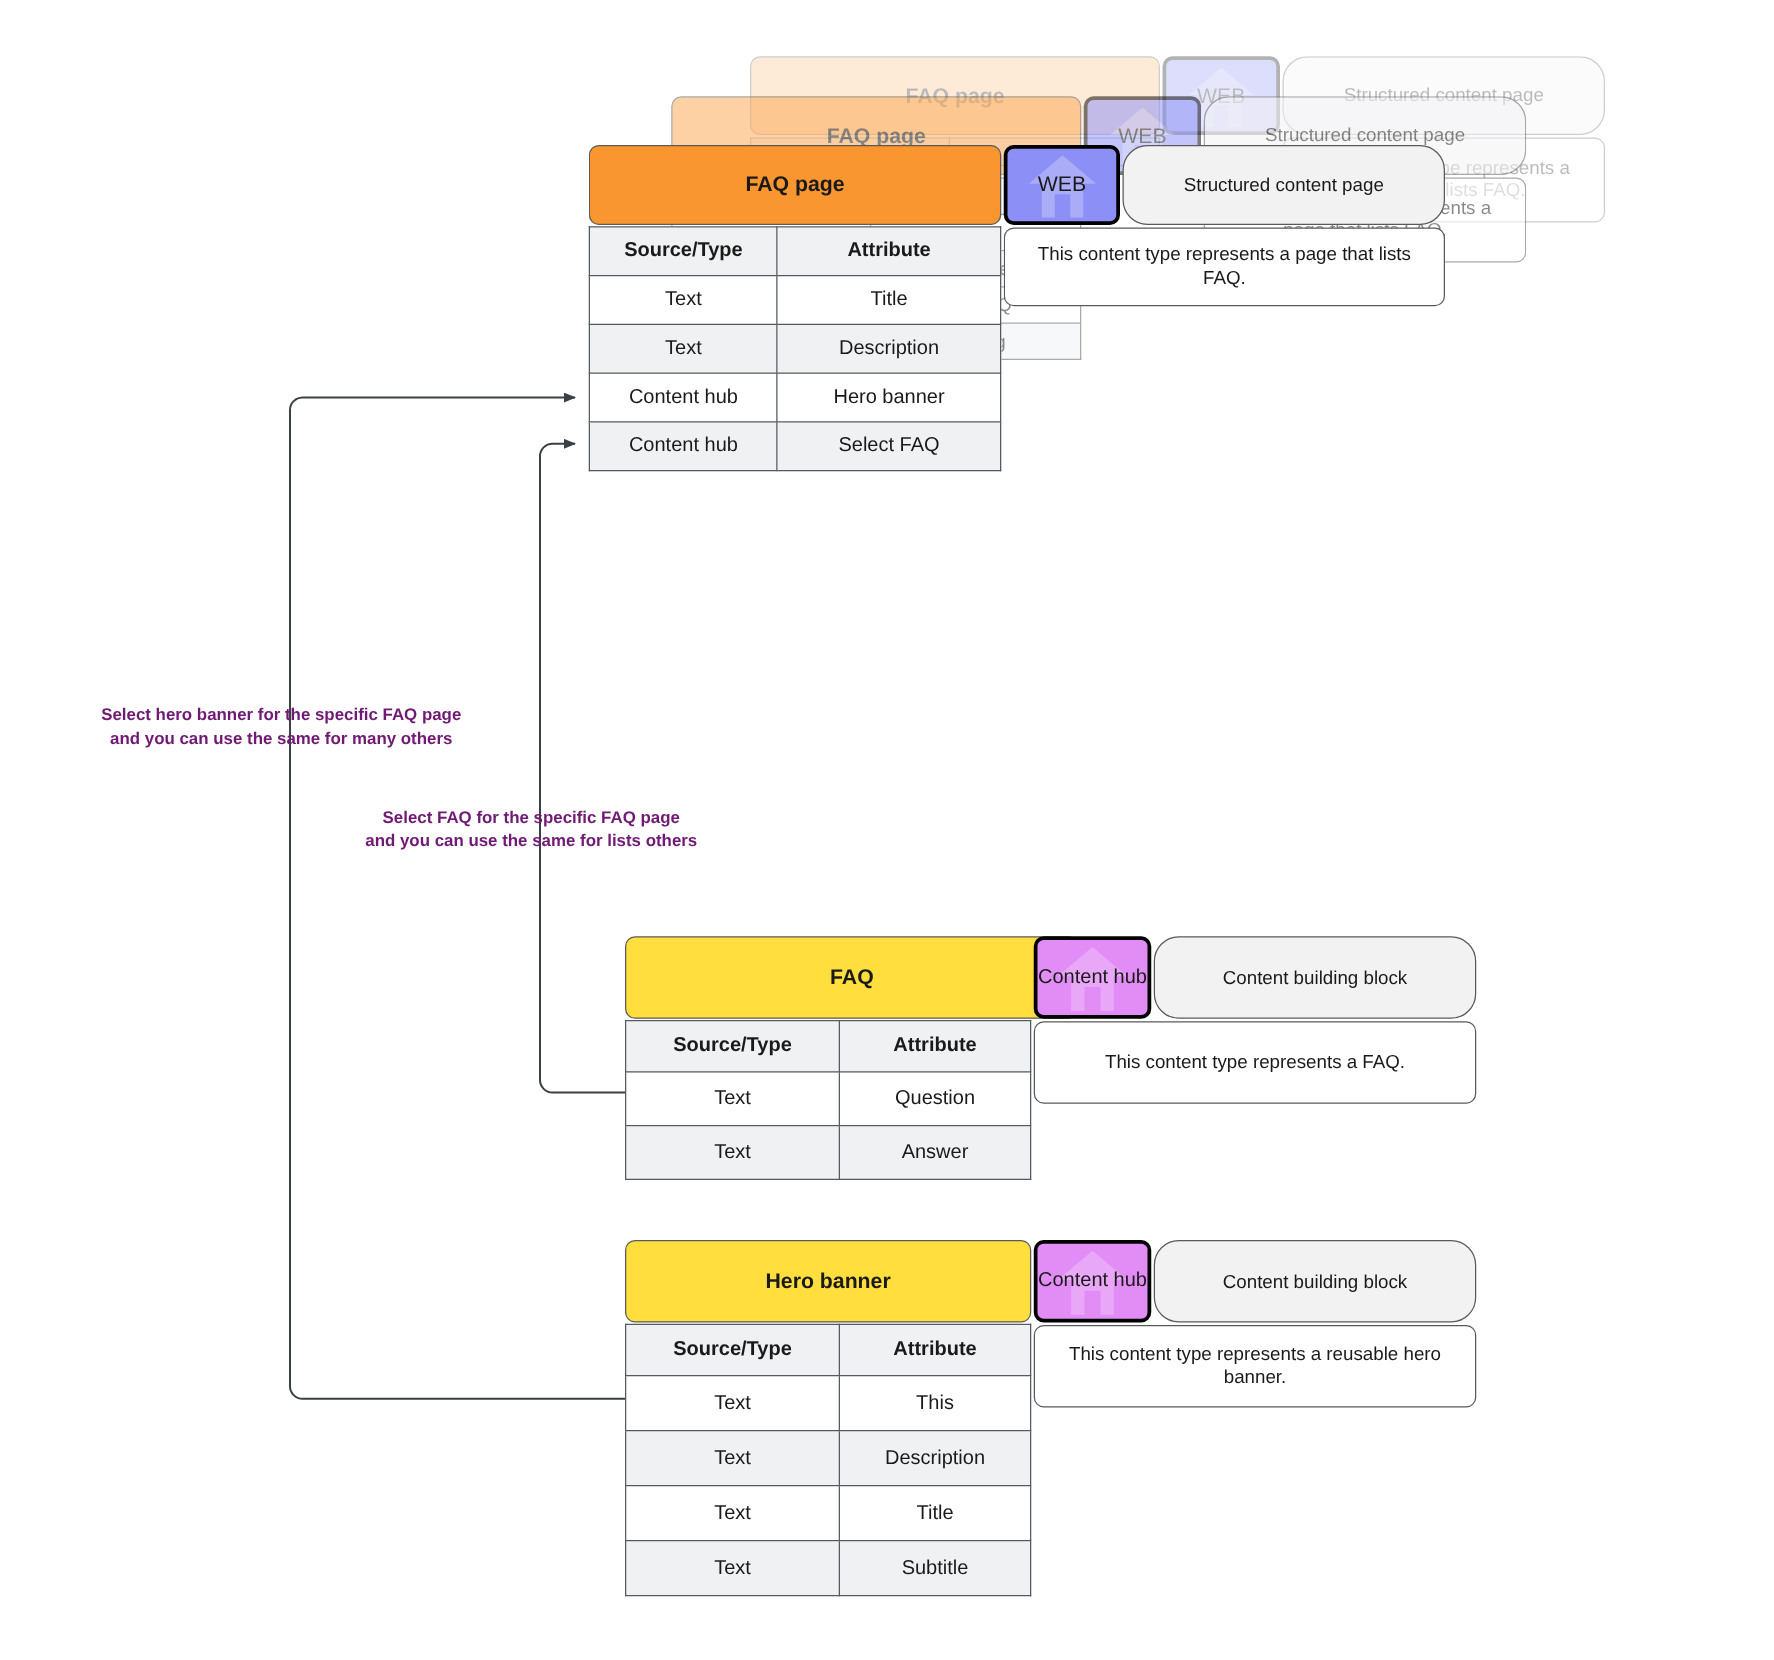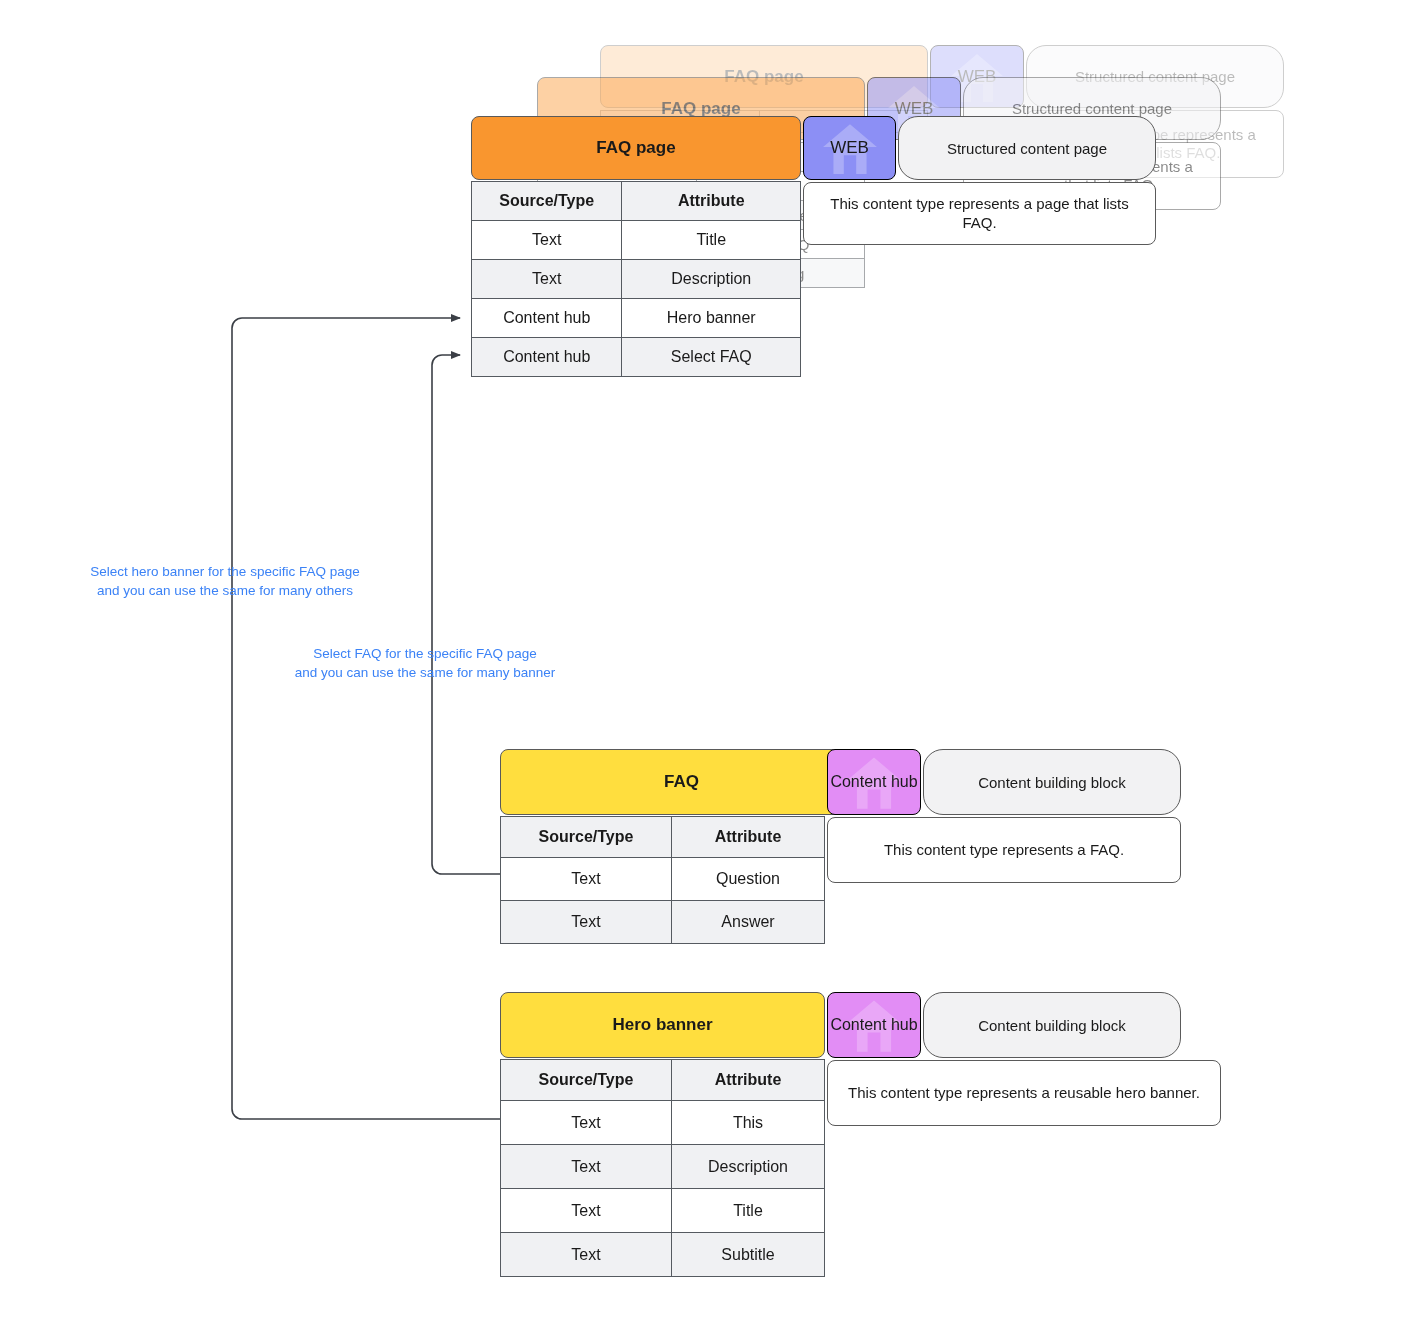--- a/index.html
+++ b/index.html
@@ -19,21 +19,21 @@
     box-sizing:border-box;
     border:1px solid #5a5a5a;
     border-radius:8px;
     display:flex;align-items:center;justify-content:center;
     font-weight:bold;
     color:#1a1a1a;
     text-align:center;
   }
   .ct-badge{
     box-sizing:border-box;
-    border:1px solid #000000;
+    border:3px solid #000000;
     border-radius:8px;
     display:flex;align-items:center;justify-content:center;
     text-align:right;
     color:#1a1a1a;
     position:relative;
     overflow:hidden;
     line-height:1.05;
   }
   .ct-badge .bl{position:relative;z-index:2;}
   .house{
@@ -76,25 +76,25 @@
   }
   .attr-table th{font-weight:bold;background:#f0f1f3;}
   .attr-table tr.alt td{background:#f0f1f3;}
 
   
   .ghost{position:absolute;}
 
   
   .note{
     position:absolute;
-    font-weight:normal;
+    font-weight:bold;
     font-size:13.5px;
     line-height:1.38;
     text-align:center;
-    color:#3b82f6;
+    color:#701a75;
     white-space:pre-line;
   }
 
   svg.conn{position:absolute;left:0;top:0;width:1419px;height:1328px;overflow:visible;pointer-events:none;}
 </style>
 </head>
 <body>
 
 <div class="stage">
 
@@ -231,21 +231,21 @@
 
     <div class="ct-badge" style="left:827px;top:980px;width:94px;height:66px;background:#E28DF5;font-size:16px;flex-direction:column;position:absolute;">
       <svg class="house" width="62" height="58" viewBox="0 0 58 54">
         <path d="M29 3 L55 25 L45 25 L45 51 L35 51 L35 33 L23 33 L23 51 L13 51 L13 25 L3 25 Z" fill="#ffffff" opacity=".52"></path>
       </svg>
       <span class="bl">Content hub</span>
     </div>
 
     <div class="ct-tag" style="left:923px;top:980px;width:258px;height:66px;font-size:15px;position:absolute;">Content building block</div>
 
-    <div class="ct-desc" style="left:827px;top:1048px;width:394px;height:66px;font-size:15px;position:absolute;">This content type represents a reusable hero banner.</div>
+    <div class="ct-desc" style="left:827px;top:1048px;width:354px;height:66px;font-size:15px;position:absolute;">This content type represents a reusable hero banner.</div>
 
     <table class="attr-table" style="left:500px;top:1047px;width:325px;font-size:16px;">
       <tbody>
           <tr>
         <th style="width:50%;height:36px">Source/Type</th>
         <th style="height:36px">Attribute</th>
       </tr>
       <tr>
         <td style="height:39px">Text</td>
         <td>This</td>
@@ -274,15 +274,15 @@
     </defs>
 
     <path d="M500,1107 H242 a10,10 0 0 1 -10,-10 V316 a10,10 0 0 1 10,-10 H460" fill="none" stroke="#3b3f46" stroke-width="1.6" marker-end="url(#ah)"></path>
 
     <path d="M500,862 H442 a10,10 0 0 1 -10,-10 V353 a10,10 0 0 1 10,-10 H460" fill="none" stroke="#3b3f46" stroke-width="1.6" marker-end="url(#ah)"></path>
   </svg>
 
   <div class="note" style="left:40px;top:551px;width:370px;">Select hero banner for the specific FAQ page
 and you can use the same for many others</div>
   <div class="note" style="left:240px;top:633px;width:370px;">Select FAQ for the specific FAQ page
-and you can use the same for many banner</div>
+and you can use the same for lists others</div>
 
 </div>
 
 </body></html>

